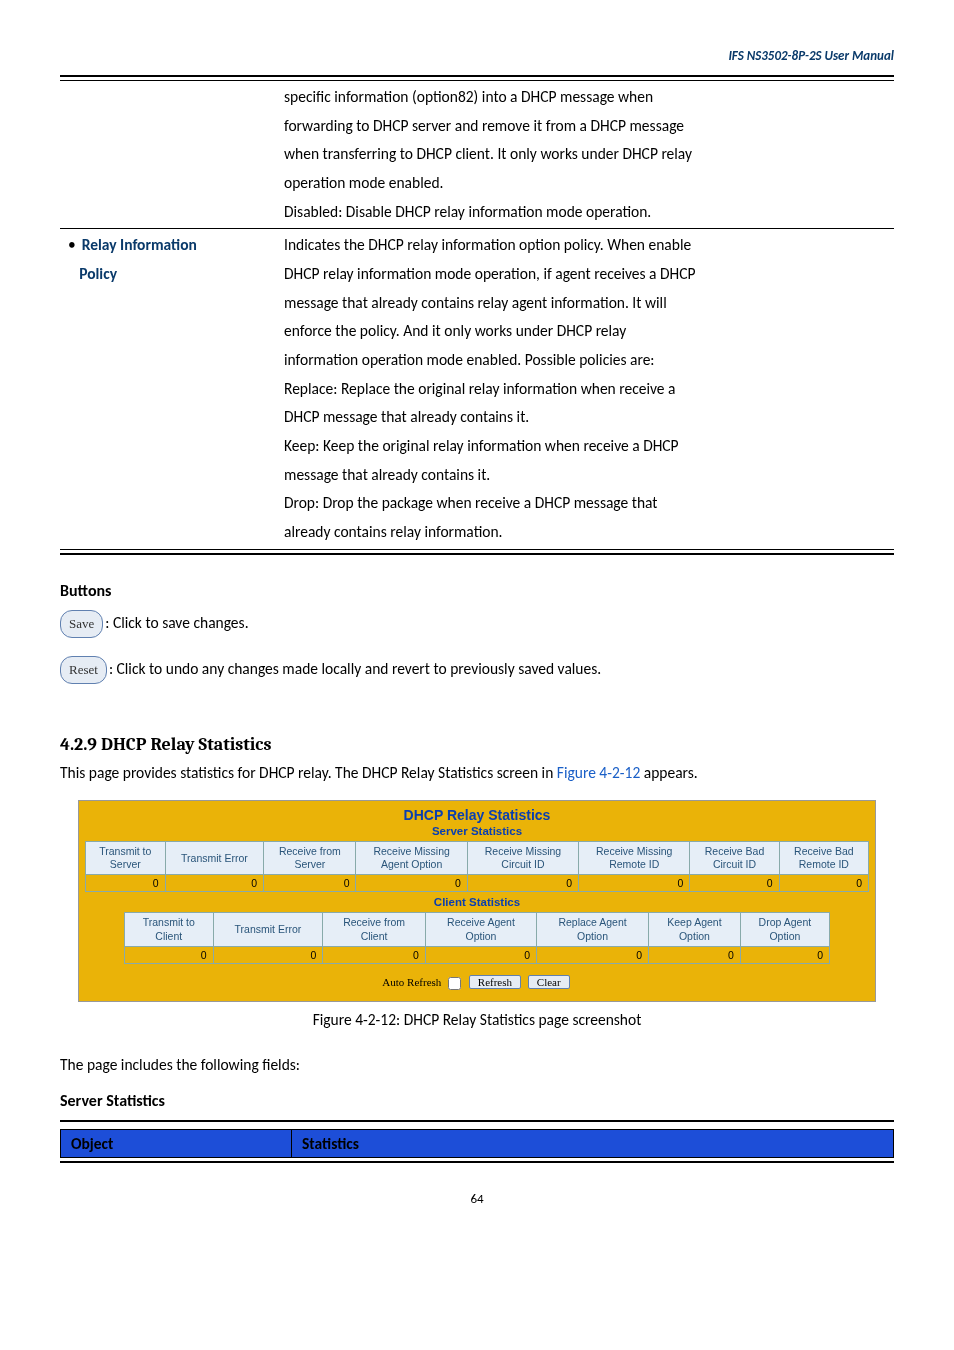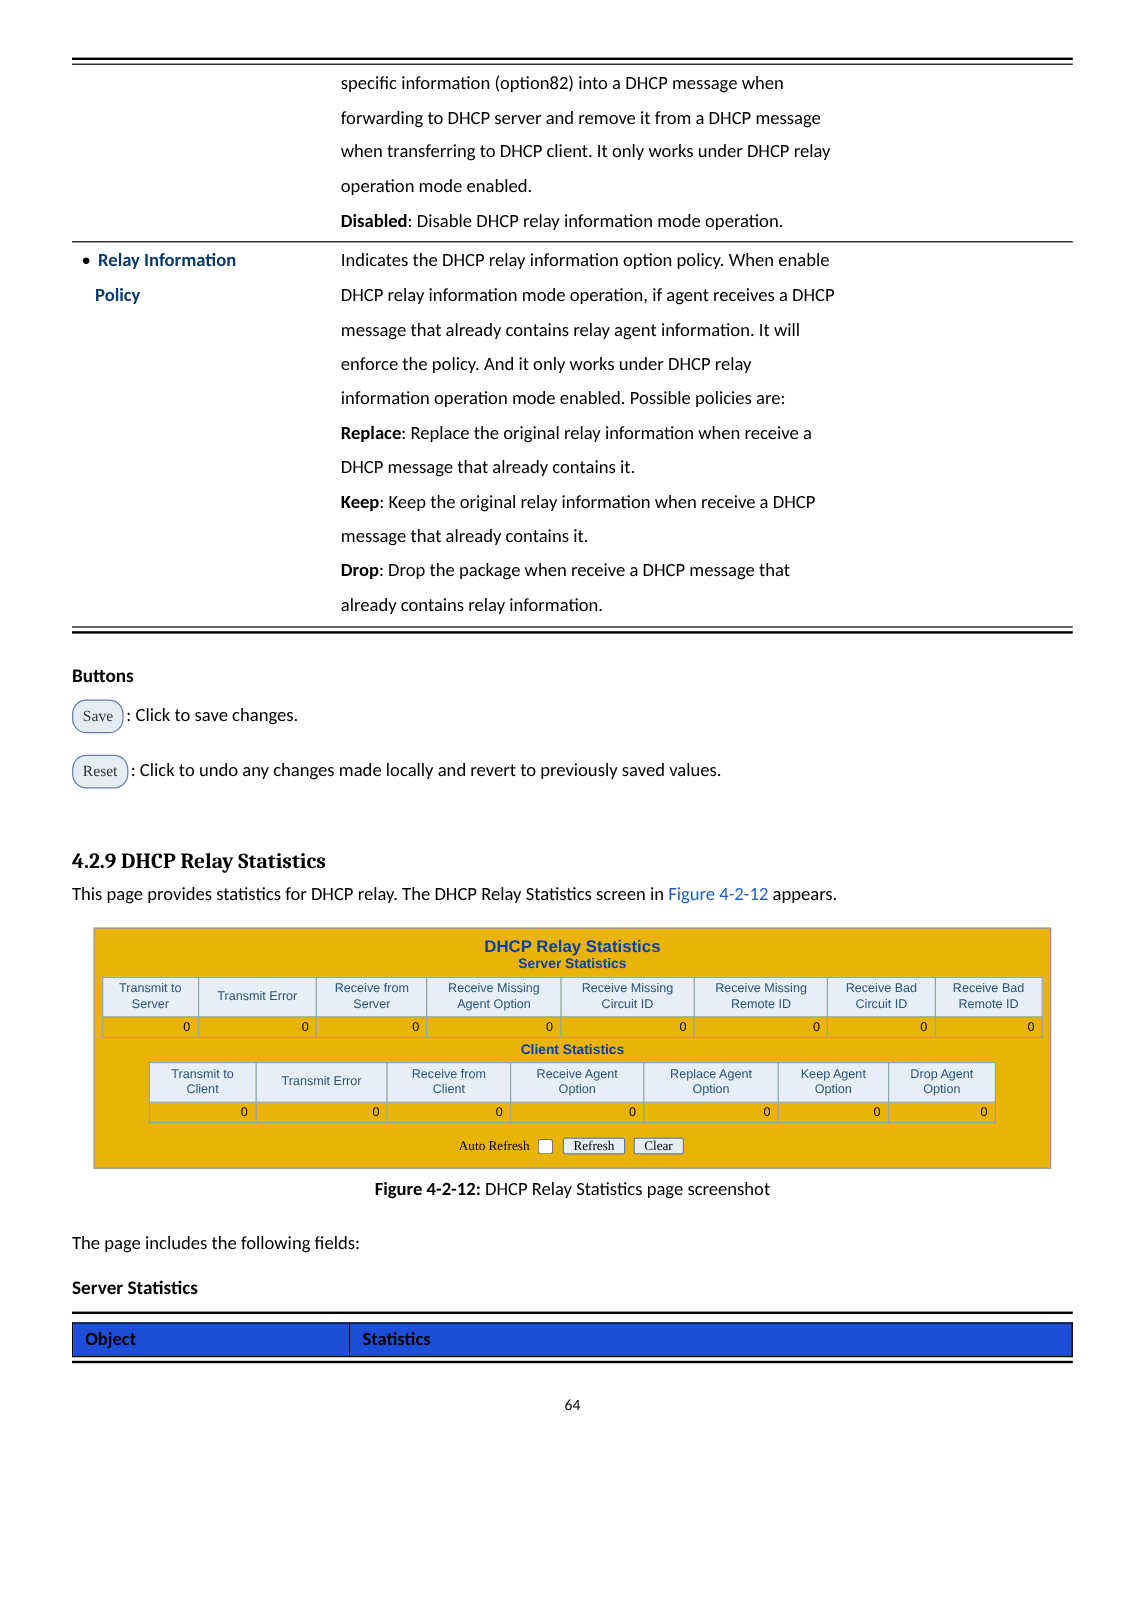--- a/index.html
+++ b/index.html
@@ -45,21 +45,21 @@
   table.param td.left {
     width: 200px;
     color: #0a3a6a;
     font-weight: bold;
   }
   table.param td.left .bullet {
     color: #000;
     font-weight: normal;
     padding-right: 6px;
   }
-  .bold { font-weight: bold; }
+  .bold { font-weight: normal; }
   .buttons-h {
     font-weight: bold;
     font-size: 16px;
     margin: 26px 0 10px 0;
   }
   .btn-row {
     font-size: 15.5px;
     margin: 10px 0 18px 0;
     line-height: 26px;
   }
@@ -188,20 +188,21 @@
   .footer-pg {
     text-align: center;
     font-size: 13px;
     margin-top: 28px;
   }
 </style>
 </head>
 <body>
 
 <div class="page">
+  <div class="header-line">IFS  NS3502-8P-2S  User  Manual</div>
 
   <hr class="rule-thick">
   <div class="rule-gap"></div>
   <hr class="rule-thin">
 
   <table class="param">
     <tbody>
         <tr>
       <td class="left"></td>
       <td id="row1desc">specific information (option82) into a DHCP message when<br>forwarding to DHCP server and remove it from a DHCP message<br>when transferring to DHCP client. It only works under DHCP relay<br>operation mode enabled.<br><span class="bold">Disabled</span>: Disable DHCP relay information mode operation.</td>

